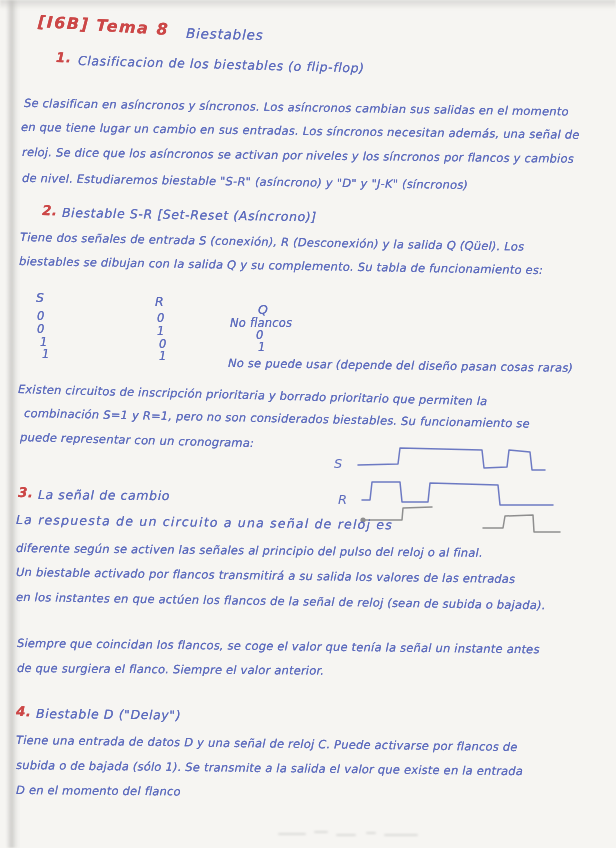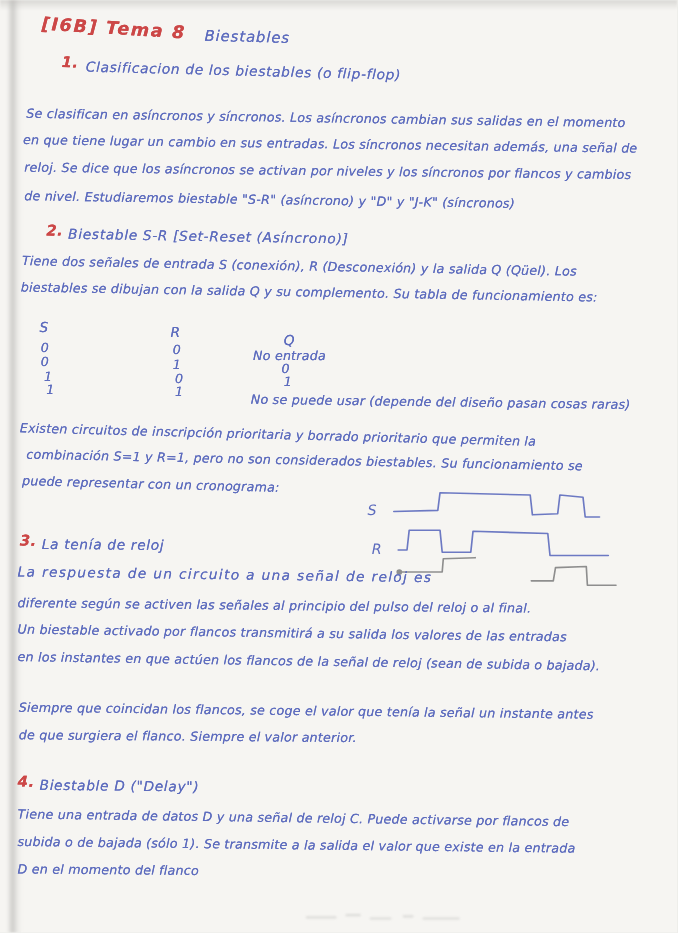--- a/index.html
+++ b/index.html
@@ -87,21 +87,21 @@
     <div class="hw blue cell" style="left:37px;top:310px;">0</div>
     <div class="hw blue cell" style="left:37px;top:323px;">0</div>
     <div class="hw blue cell" style="left:40px;top:336px;">1</div>
     <div class="hw blue cell" style="left:42px;top:348px;">1</div>
 
     <div class="hw blue cell" style="left:157px;top:312px;">0</div>
     <div class="hw blue cell" style="left:157px;top:325px;">1</div>
     <div class="hw blue cell" style="left:159px;top:338px;">0</div>
     <div class="hw blue cell" style="left:159px;top:350px;">1</div>
 
-    <div class="hw blue cell" style="left:230px;top:317px;">No entrada</div>
+    <div class="hw blue cell" style="left:230px;top:317px;">No flancos</div>
     <div class="hw blue cell" style="left:256px;top:329px;">0</div>
     <div class="hw blue cell" style="left:258px;top:341px;">1</div>
 
     <div class="hw blue" style="left:228px;top:357px;transform:rotate(0.8deg);">No se puede usar (depende del diseño pasan cosas raras)</div>
   </div>
 
   <div class="hw blue" style="left:18px;top:383px;transform:rotate(1.5deg);">Existen circuitos de inscripción prioritaria y borrado prioritario que permiten la</div>
   <div class="hw blue" style="left:24px;top:407px;transform:rotate(1.2deg);">combinación S=1 y R=1, pero no son considerados biestables. Su funcionamiento se</div>
   <div class="hw blue" style="left:20px;top:431px;transform:rotate(1.5deg);">puede representar con un cronograma:</div>
 
@@ -109,21 +109,21 @@
     <text x="6" y="30">S</text>
     <text x="10" y="66">R</text>
     <polyline class="tr" points="30,27 70,26 72,10 154,12 156,30 179,29 181,12 202,14 204,32 217,32"></polyline>
     <polyline class="tr" points="34,62 42,62 44,44 72,44 74,64 100,64 102,45 170,47 172,67 225,67"></polyline>
     <circle cx="35" cy="82" r="2.6" fill="var(--pencil)"></circle>
     <polyline class="trq" points="35,82 74,82 75,70 104,69"></polyline>
     <polyline class="trq" points="155,90 175,90 177,78 205,77 206,94 232,94"></polyline>
   </svg>
 
   <div class="hw red num" style="left:18px;top:485px;transform:rotate(1deg);">3.</div>
-  <div class="hw blue hdg" style="left:38px;top:488px;transform:rotate(0.5deg);">La tenía de reloj</div>
+  <div class="hw blue hdg" style="left:38px;top:488px;transform:rotate(0.5deg);">La señal de cambio</div>
 
   <div class="hw blue wide" style="left:16px;top:513px;transform:rotate(0.8deg);">La respuesta de un circuito a una señal de reloj es</div>
   <div class="hw blue" style="left:16px;top:542px;transform:rotate(0.6deg);">diferente según se activen las señales al principio del pulso del reloj o al final.</div>
   <div class="hw blue" style="left:16px;top:566px;transform:rotate(0.8deg);">Un biestable activado por flancos transmitirá a su salida los valores de las entradas</div>
   <div class="hw blue" style="left:16px;top:591px;transform:rotate(0.9deg);">en los instantes en que actúen los flancos de la señal de reloj (sean de subida o bajada).</div>
 
   <div class="hw blue" style="left:17px;top:637px;transform:rotate(0.7deg);">Siempre que coincidan los flancos, se coge el valor que tenía la señal un instante antes</div>
   <div class="hw blue" style="left:17px;top:662px;transform:rotate(0.5deg);">de que surgiera el flanco. Siempre el valor anterior.</div>
 
   <div class="hw red num" style="left:16px;top:704px;transform:rotate(0.8deg);">4.</div>

